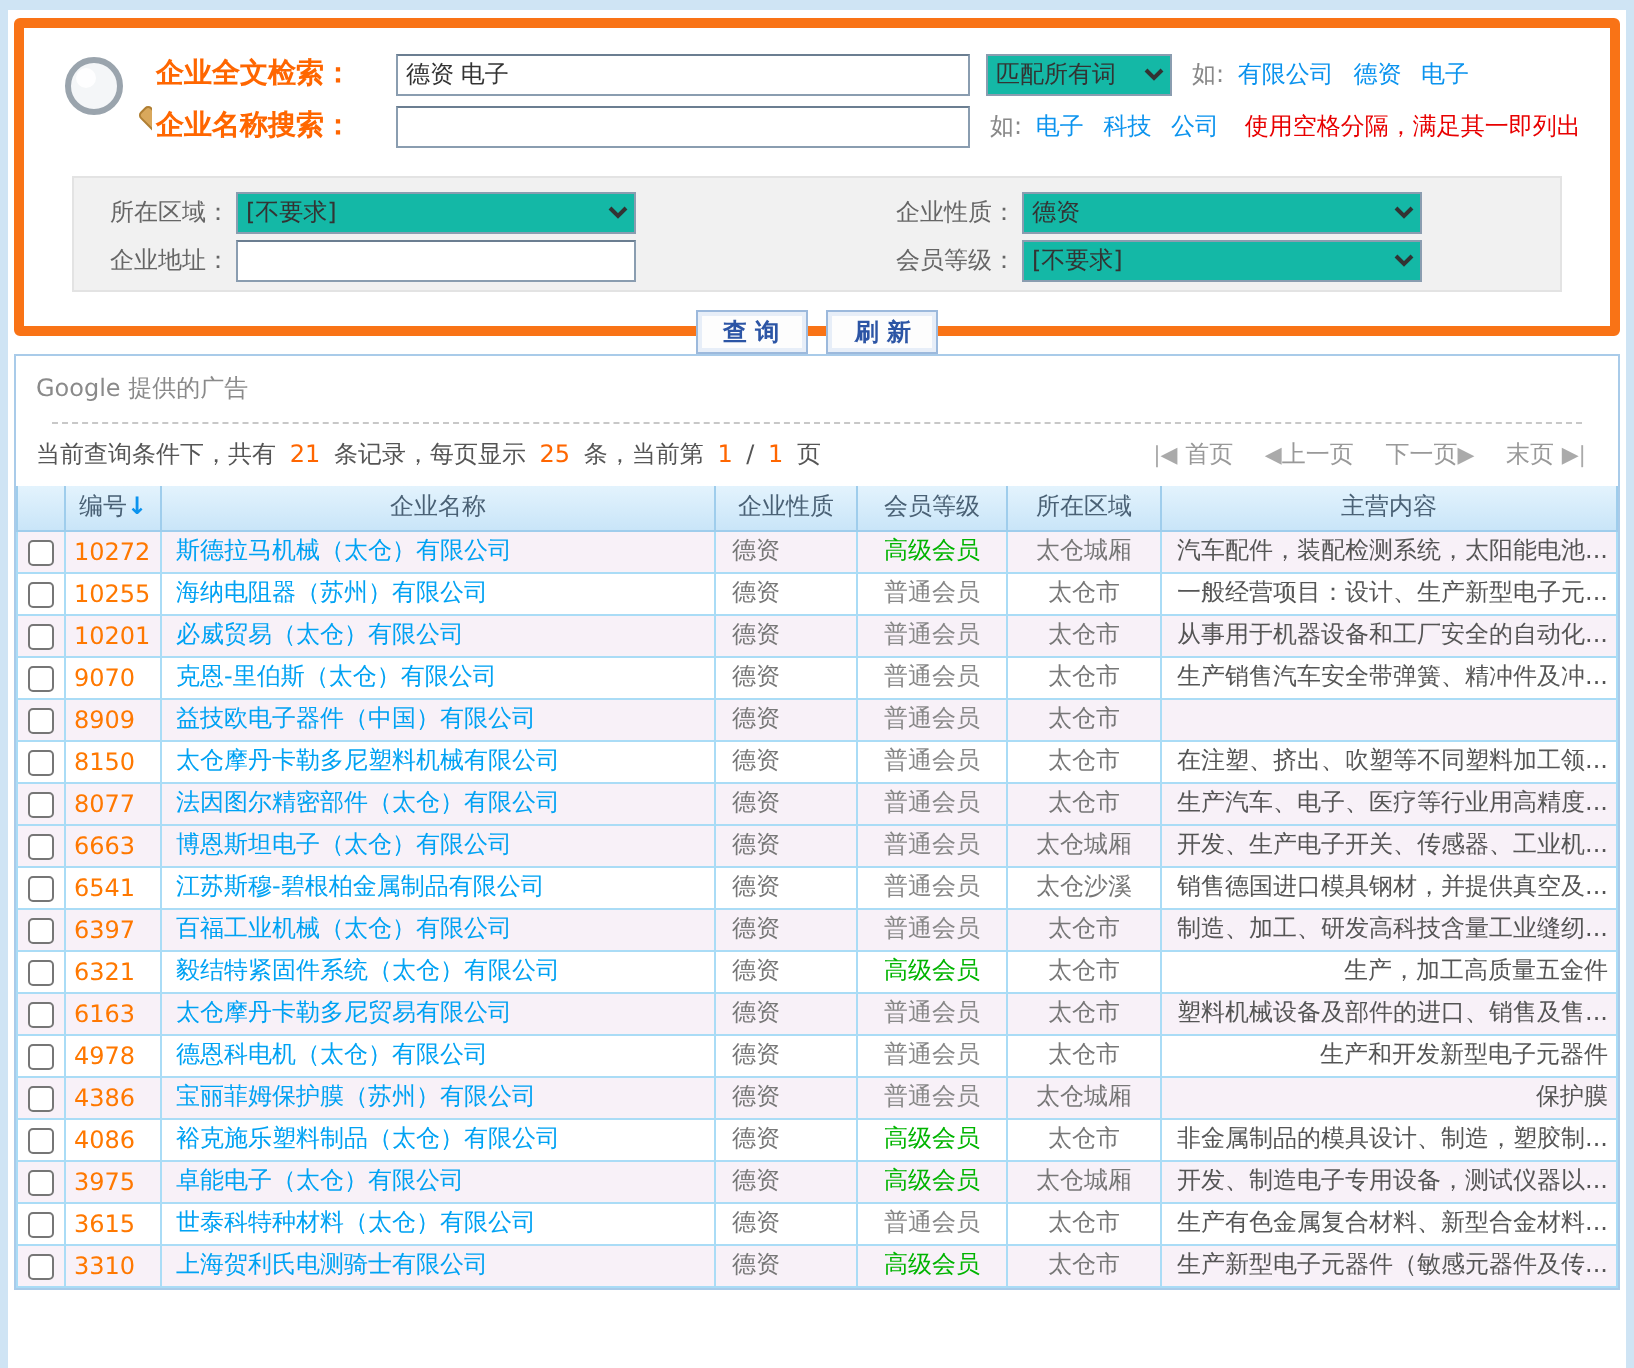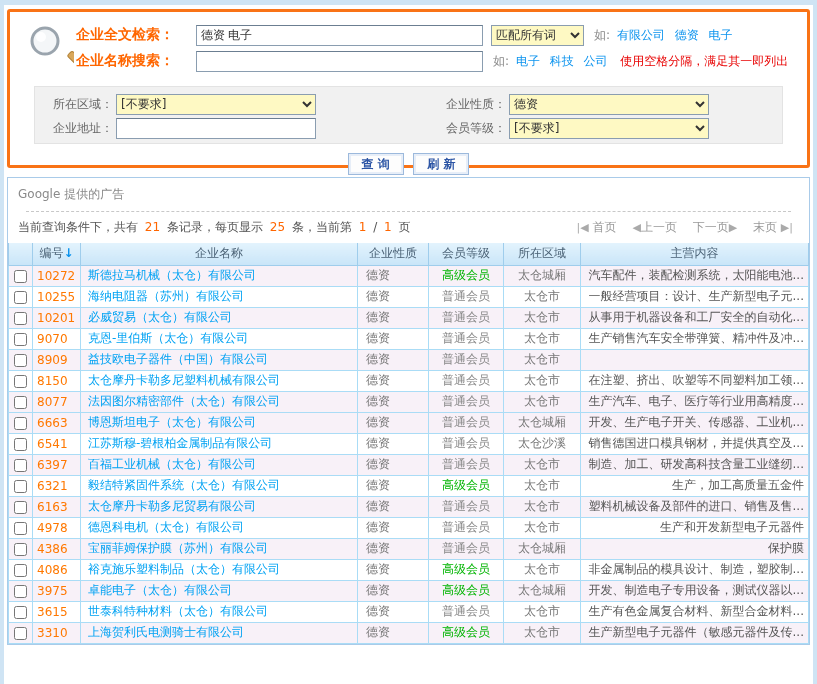--- a/index.html
+++ b/index.html
@@ -3,29 +3,29 @@
 <meta charset="utf-8">
 <style>
   * { margin:0; padding:0; box-sizing:border-box; }
   html,body { width:817px; height:684px; overflow:hidden; background:#fff;
     font-family:"DejaVu Sans","Liberation Sans",sans-serif; font-size:12px; color:#555; }
   .page { position:relative; width:817px; height:684px; overflow:hidden;
     border-top:5px solid #cfe4f4; border-left:4px solid #cfe4f4; border-right:4px solid #cfe4f4; }
 
   
   .search-panel { position:relative; margin:4px 3px 0 3px; height:159px;
-    border:3px solid #f97316; border-radius:3px; background:#fff; }
+    border:5px solid #f97316; border-radius:3px; background:#fff; }
   .mag-icon { position:absolute; left:16px; top:12px; width:48px; height:48px; }
   .srow { margin-left:66px; height:26px; display:flex; align-items:center; }
   .srow.first { margin-top:10px; }
   .slabel { display:inline-block; width:120px; color:#ff6600; font-weight:bold; font-size:14px; }
   .stext { height:21px; border:1px solid #8a9db0; border-top-color:#6b7e91; padding:2px 4px;
-    font-size:12px; color:#333; font-family:Liberation Serif, serif; }
+    font-size:12px; color:#333; font-family:Liberation Sans, sans-serif; }
   .stext.wide { width:287px; }
-  .sselect { height:21px; border:1px solid #8a9db0; background:#fef9c3; font-size:12px; color:#333;
+  .sselect { height:21px; border:1px solid #8a9db0; background:#14b8a6; font-size:12px; color:#333;
     font-family:inherit; }
   .sel-match { width:93px; margin-left:8px; }
   .hint { margin-left:10px; color:#888; white-space:nowrap; }
   .hint a { color:#0b93ee; text-decoration:none; margin:18px 3px; cursor:pointer; }
   .hint .red { color:#e80000; margin-left:6px; }
 
   .filter-box { margin:12px 24px 0 24px; height:58px; background:#f1f1f1;
     border:1px solid #e3e3e3; padding:5px 0; }
   .frow { height:24px; display:flex; align-items:center; }
   .flabel1 { width:78px; text-align:right; color:#666; }

